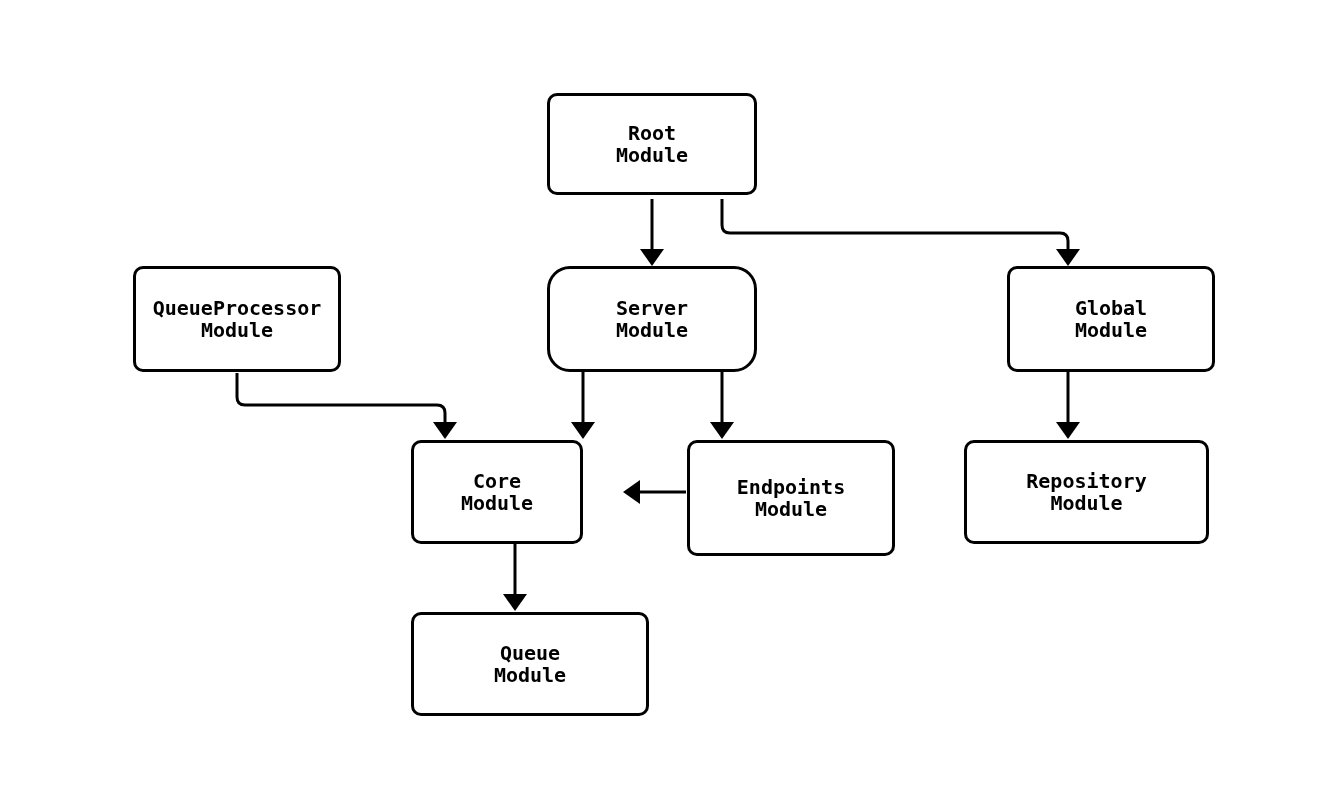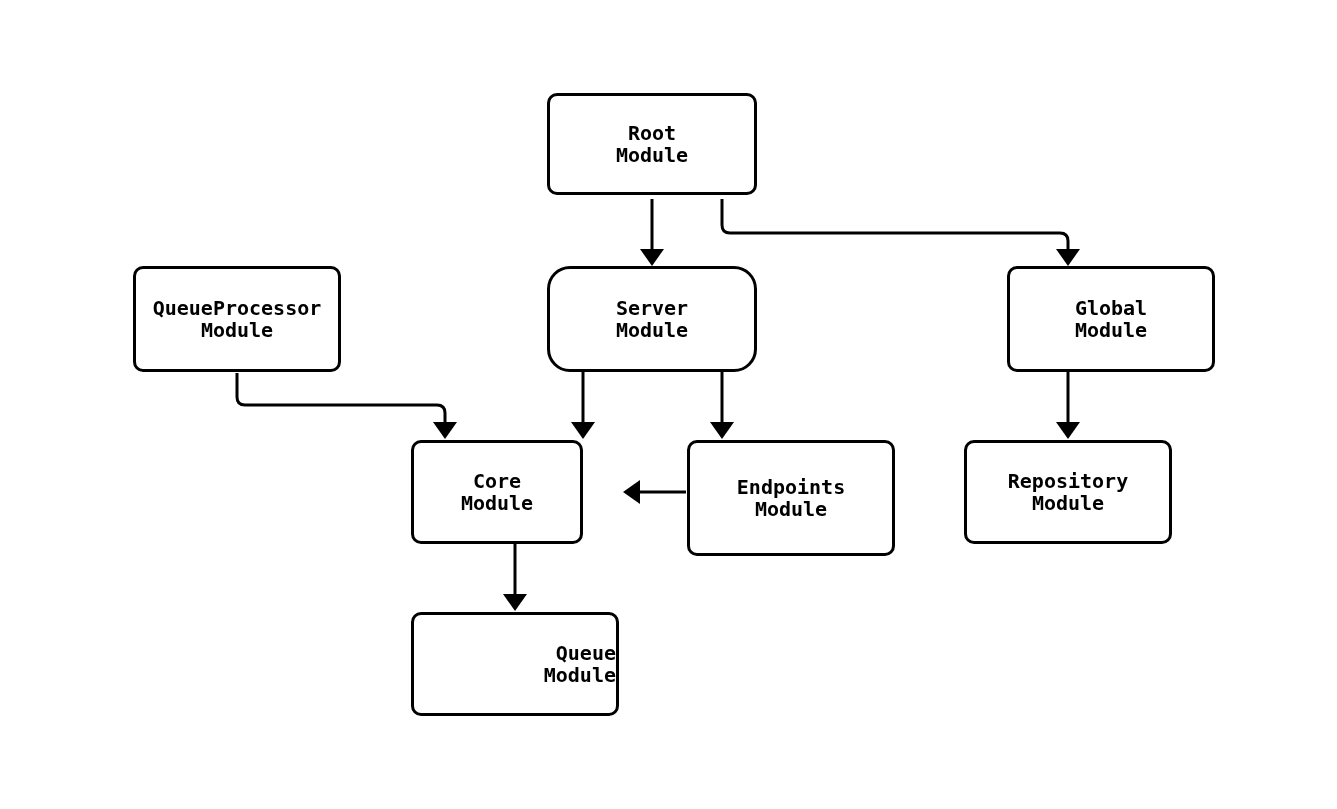--- a/index.html
+++ b/index.html
@@ -121,23 +121,23 @@
   <div class="node" style="left:411px; top:440px; width:172px; height:104px;">
     <span>Core</span>
     <span>Module</span>
   </div>
 
   <div class="node" style="left:687px; top:440px; width:208px; height:116px;">
     <span>Endpoints</span>
     <span>Module</span>
   </div>
 
-  <div class="node" style="left:964px; top:440px; width:208px; height:104px;">
+  <div class="node" style="left:964px; top:440px; width:245px; height:104px;">
     <span>Repository</span>
     <span>Module</span>
   </div>
 
-  <div class="node" style="left:411px; top:612px; width:208px; height:104px;align-items:flex-end;">
+  <div class="node" style="left:411px; top:612px; width:238px; height:104px;">
     <span>Queue</span>
     <span>Module</span>
   </div>
 
 </div>
 
 </body></html>

